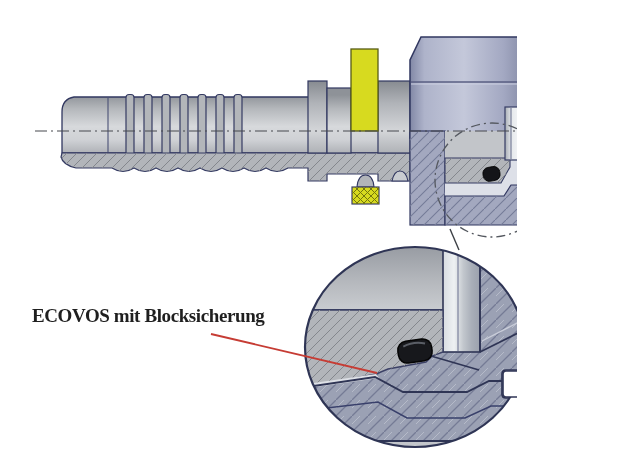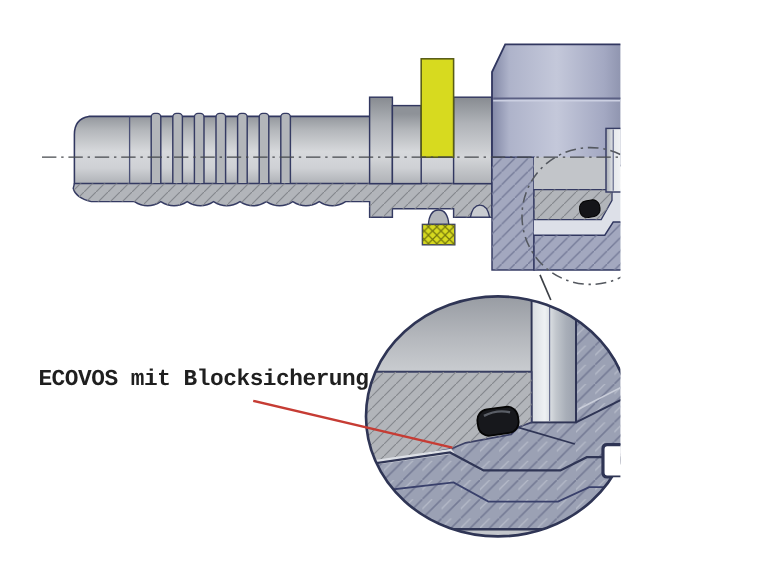--- a/index.html
+++ b/index.html
@@ -1,17 +1,17 @@
 <!DOCTYPE html>
 <html><head>
 <meta charset="utf-8">
 <style>
   html,body{margin:0;padding:0;background:#ffffff;}
   #canvas{position:relative;width:517px;height:475px;background:#ffffff;overflow:hidden;
-          font-family:Liberation Mono, monospace;}
+          font-family:Liberation Serif, serif;}
   #part-label{position:absolute;left:32px;top:305px;font-size:19px;font-weight:bold;
               letter-spacing:-0.4px;color:#1f1f1f;white-space:nowrap;}
   svg{position:absolute;left:0;top:0;}
 </style>
 </head>
 <body>
 
 <div id="canvas">
 
 <svg width="633" height="475" viewBox="0 0 633 475">

